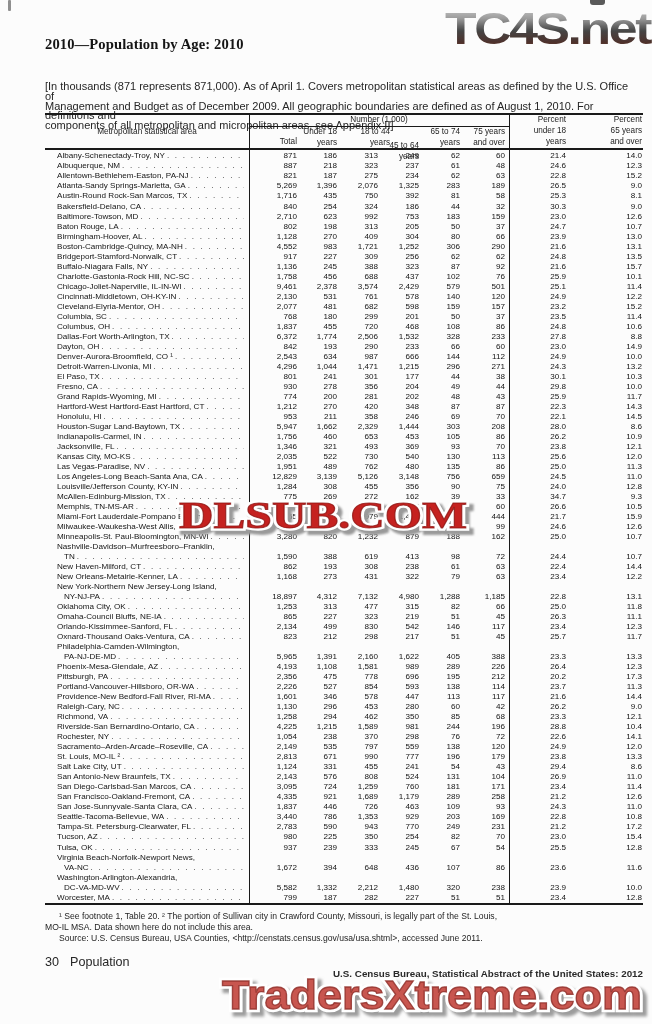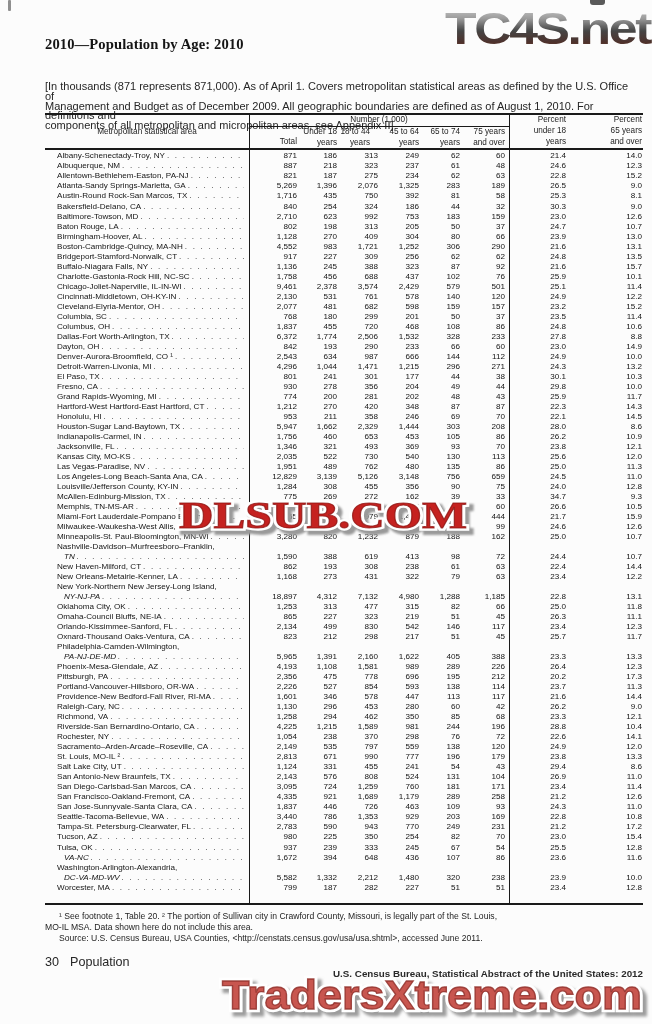--- a/index.html
+++ b/index.html
@@ -16,21 +16,21 @@
   .vline{position:absolute;background:#1a1a1a;width:1px;}
   #hdr{position:absolute;left:0;top:0;width:598px;height:37px;font-size:8.2px;color:#1c1c1c;}
   #hdr .cell{position:absolute;}
   .tar{text-align:right;}
   .tac{text-align:center;}
   
   #rows{position:absolute;left:0;top:38px;width:598px;}
   .trow{display:flex;height:10.027px;align-items:flex-end;font-size:8.1px;line-height:9.6px;color:#141414;}
   .lbl{width:204px;display:flex;align-items:flex-end;overflow:hidden;padding-left:12px;box-sizing:border-box;}
   .lbl .lt{white-space:nowrap;}
-  .lbl.ind{padding-left:19px;font-style:italic;}
+  .lbl.ind{padding-left:19px;}
   .dots{flex:1;overflow:hidden;white-space:nowrap;margin:0 5px 0 2px;}
   .dots::before{content:". . . . . . . . . . . . . . . . . . . . . . . . . . . . . . . . . . . . . . . .";
                 letter-spacing:1.7px;color:#1a1a1a;}
   .c{text-align:right;white-space:nowrap;}
   .w0{width:48px;} .w1{width:40px;} .w2{width:41px;} .w3{width:41px;} .w4{width:41px;}
   .w5{width:45px;} .gap{width:4px;} .w6{width:57px;} .w7{width:76px;}
   
   #fnotes{left:45px;top:911px;width:592px;font-size:8.6px;line-height:10.9px;color:#242424;}
   .fn-ind{text-indent:14px;}
   #pgfoot{left:45px;top:955px;font-size:12.6px;color:#262626;}
@@ -73,25 +73,25 @@
 
   <div id="hdr">
     <div class="cell tac" style="left:0;top:14px;width:204px;">Metropolitan statistical area</div>
     <div class="cell tac" style="left:204px;top:2px;width:260px;">Number (1,000)</div>
 
     <div class="cell tar" style="left:204px;top:24px;width:48px;">Total</div>
     <div class="cell tar" style="left:252px;top:14px;width:40px;line-height:10.5px;">
       <div>Under 18</div>
         <div>years</div>
     </div>
-    <div class="cell tar" style="left:284px;top:14px;width:41px;line-height:10.5px;">
+    <div class="cell tar" style="left:304px;top:14px;width:41px;line-height:10.5px;">
       <div>18 to 44</div>
         <div>years</div>
     </div>
-    <div class="cell tar" style="left:333px;top:14px;width:41px;line-height:10.5px;">
+    <div class="cell tar" style="left:333px;top:28px;width:41px;line-height:10.5px;">
       <div>45 to 64</div>
         <div>years</div>
     </div>
     <div class="cell tar" style="left:374px;top:14px;width:41px;line-height:10.5px;">
       <div>65 to 74</div>
         <div>years</div>
     </div>
     <div class="cell tar" style="left:415px;top:14px;width:45px;line-height:10.5px;">
       <div>75 years</div>
         <div>and over</div>
@@ -1150,20 +1150,34 @@
         <div class="c w1">239</div>
         <div class="c w2">333</div>
         <div class="c w3">245</div>
         <div class="c w4">67</div>
         <div class="c w5">54</div>
         <div class="gap"></div>
         <div class="c w6">25.5</div>
         <div class="c w7">12.8</div>
       </div>
       <div class="trow">
+        <div class="lbl">
+          <span class="lt">Virginia Beach-Norfolk-Newport News,</span>
+        </div>
+        <div class="c w0"></div>
+        <div class="c w1"></div>
+        <div class="c w2"></div>
+        <div class="c w3"></div>
+        <div class="c w4"></div>
+        <div class="c w5"></div>
+        <div class="gap"></div>
+        <div class="c w6"></div>
+        <div class="c w7"></div>
+      </div>
+      <div class="trow">
         <div class="lbl ind">
           <span class="lt">VA-NC</span>
           <span class="dots"></span>
         </div>
         <div class="c w0">1,672</div>
         <div class="c w1">394</div>
         <div class="c w2">648</div>
         <div class="c w3">436</div>
         <div class="c w4">107</div>
         <div class="c w5">86</div>

